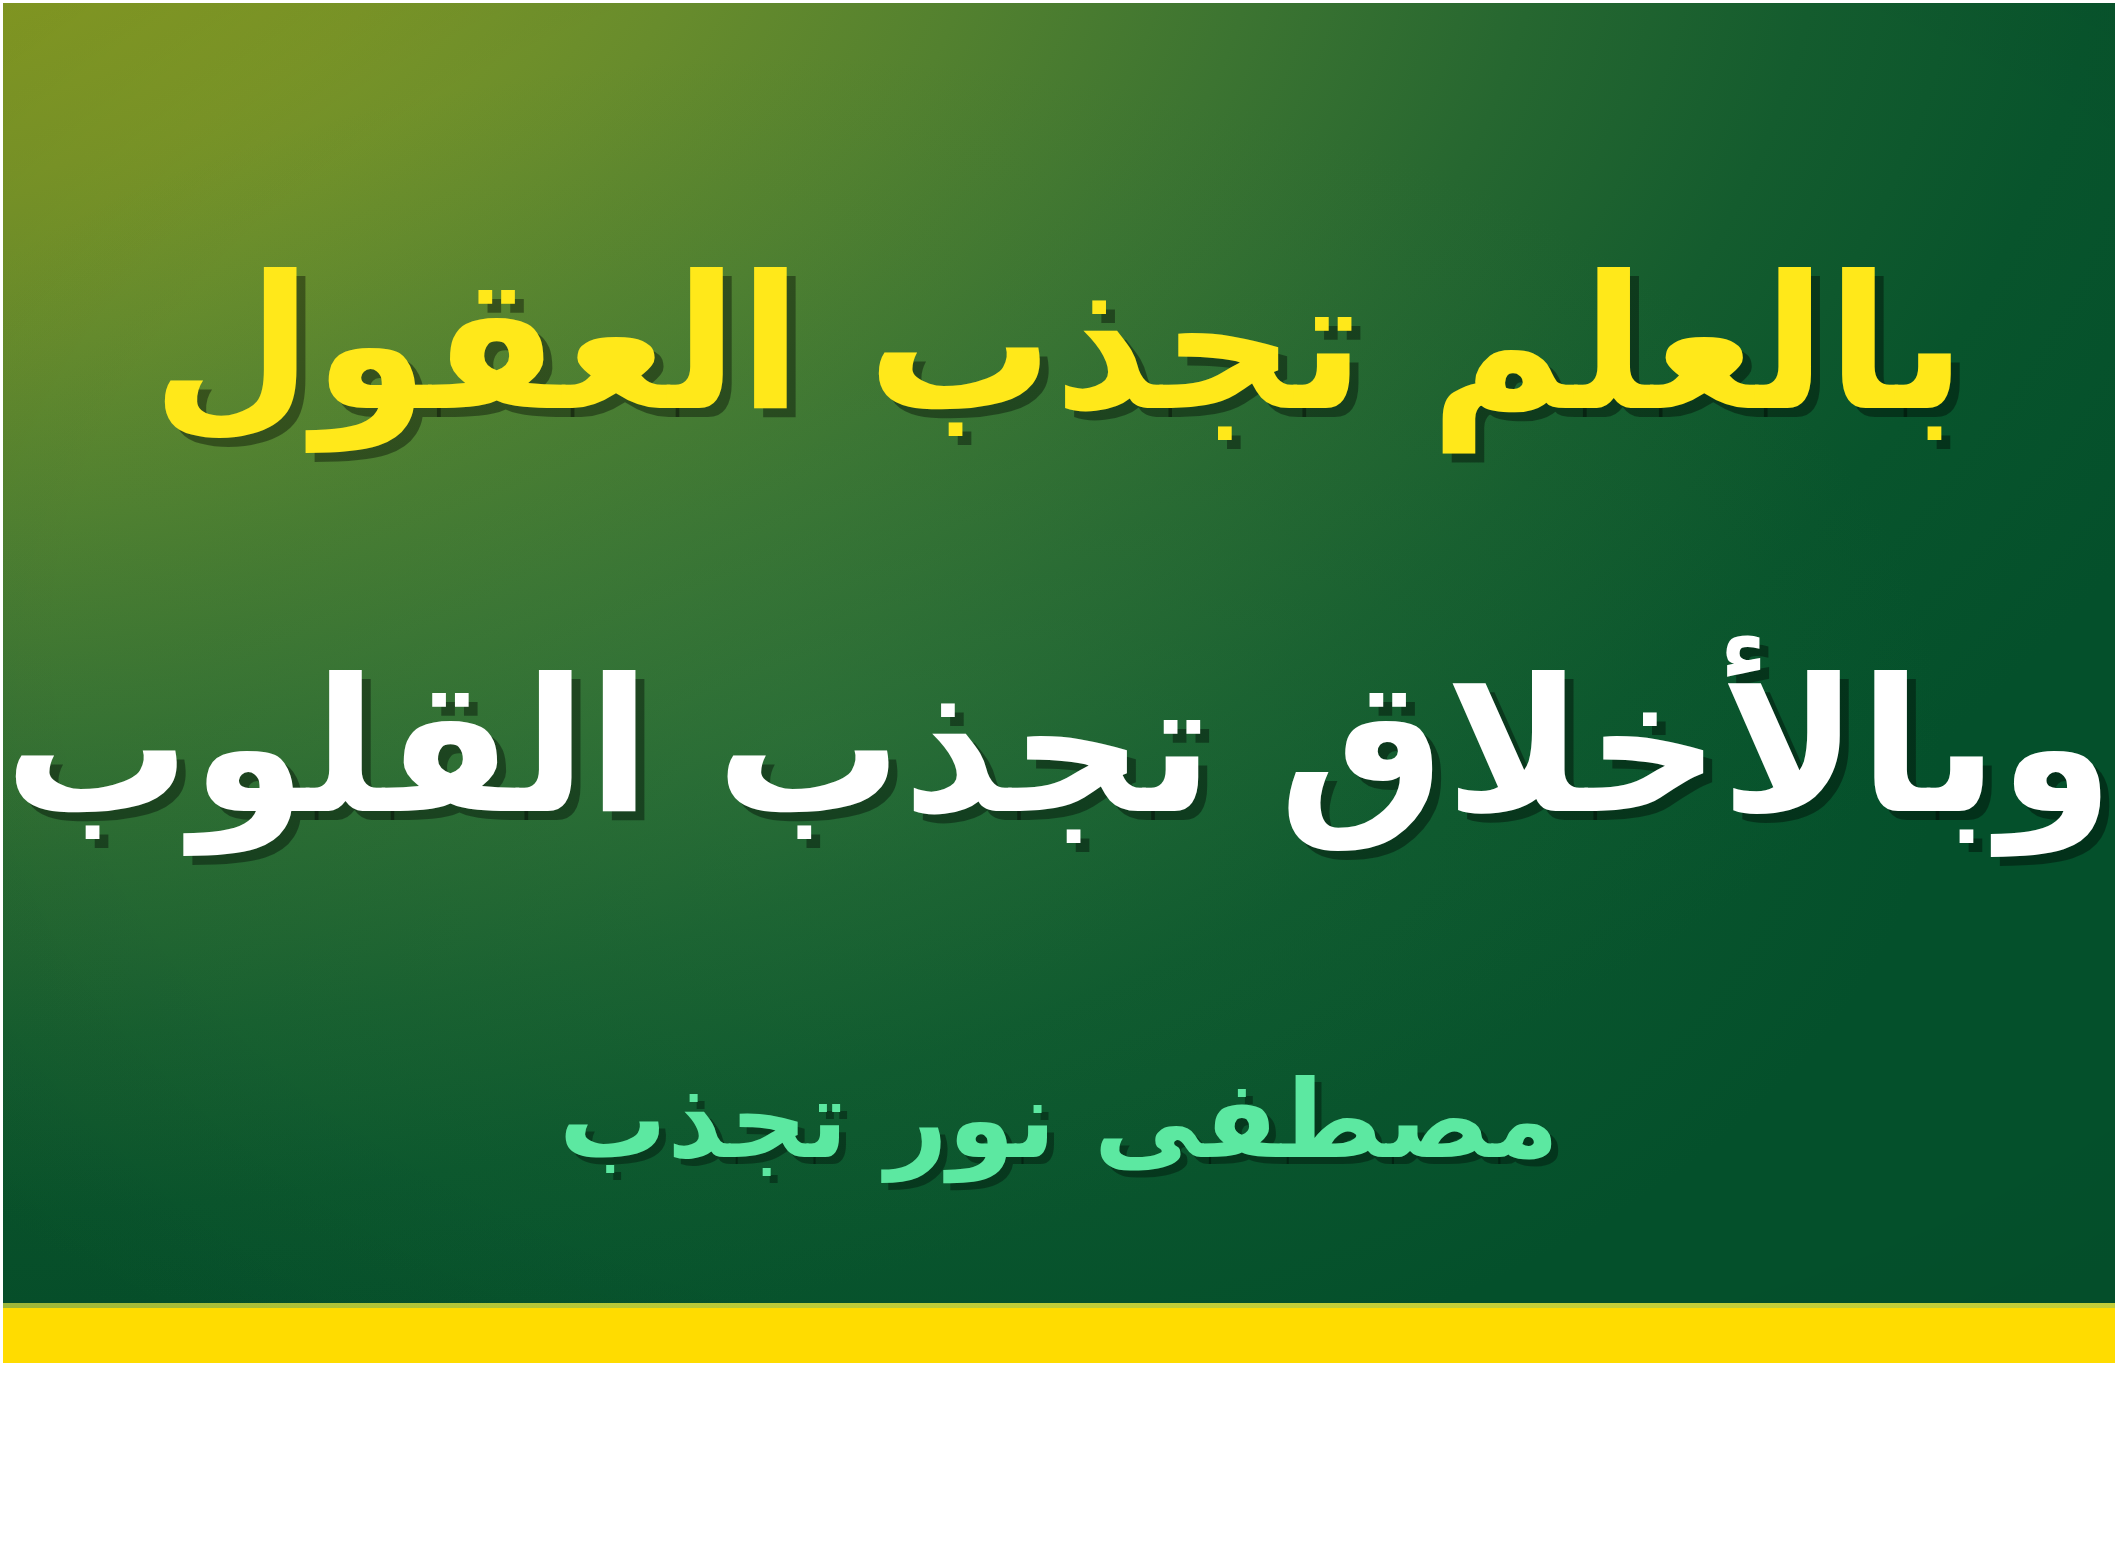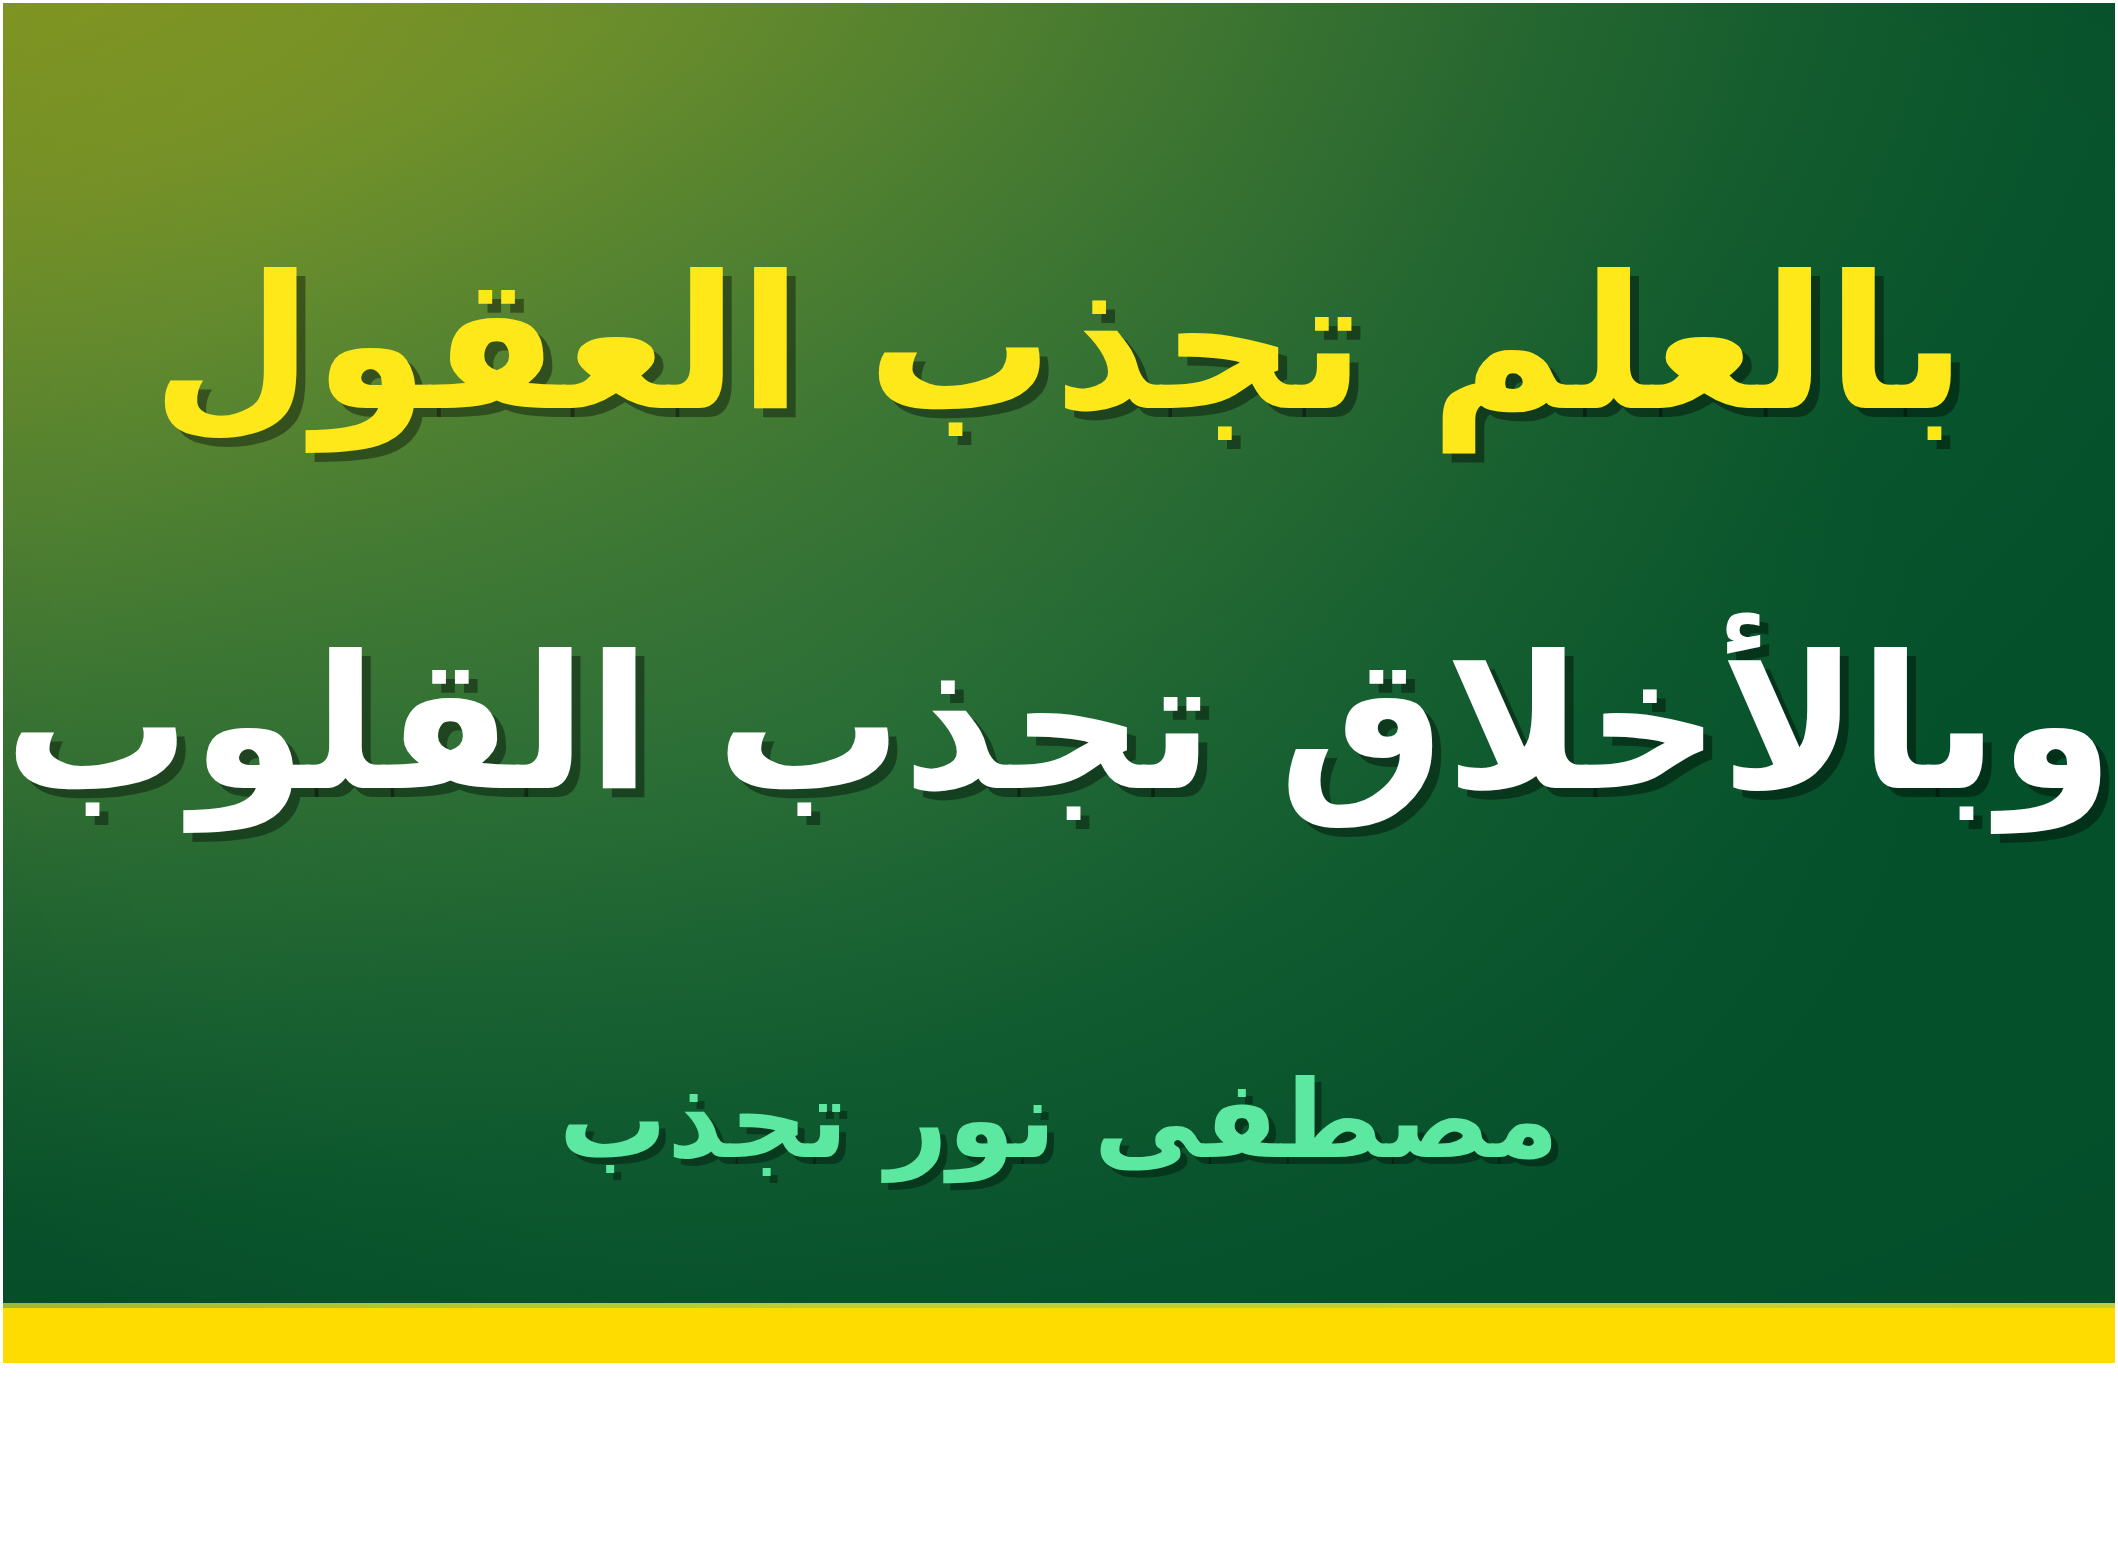--- a/index.html
+++ b/index.html
@@ -78,21 +78,21 @@
     position: absolute;
     top: 248px;
     left: 0;
     color: #FFE81A;
     font-size: 186px;
     text-shadow: 9px 9px 0px rgba(0,0,0,0.38);
   }
 
   .line-2 {
     position: absolute;
-    top: 628px;
+    top: 651px;
     left: 0;
     color: #FFFFFF;
     font-size: 186px;
     text-shadow: 9px 9px 0px rgba(0,0,0,0.38);
   }
 
   .line-3 {
     position: absolute;
     top: 1063px;
     left: 0;

